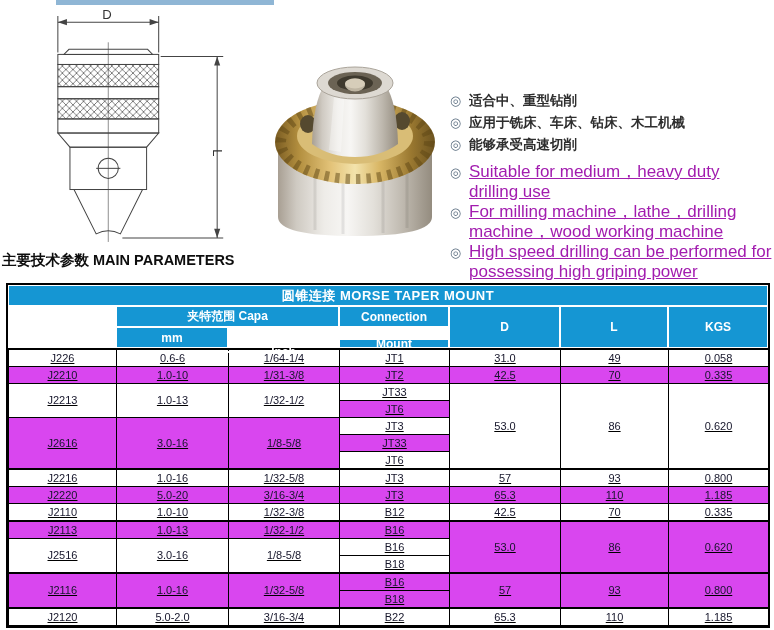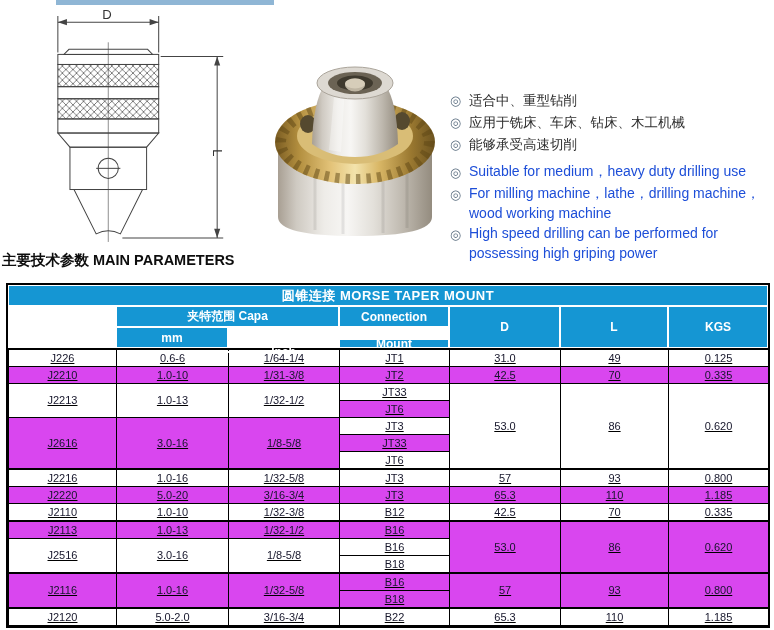--- a/index.html
+++ b/index.html
@@ -6,23 +6,23 @@
   .page{position:relative;width:774px;height:630px;background:#fff;overflow:hidden;
         font-family:"Liberation Sans",sans-serif;}
   .topbar{position:absolute;left:56px;top:0;width:218px;height:5px;background:#8fb6d5;}
 
   .diagram{position:absolute;left:36px;top:6px;}
   .photo{position:absolute;left:254px;top:24px;}
 
   .features{position:absolute;left:450px;top:90px;width:322px;}
   .feature{display:flex;align-items:flex-start;margin-bottom:1px;}
   .feature .bullet{flex:0 0 19px;color:#5e7183;font-size:13px;line-height:21px;}
-  .zh-item .txt{font-weight:normal;font-size:13.5px;color:#2e2e2e;line-height:21px;}
+  .zh-item .txt{font-weight:bold;font-size:13.5px;color:#2e2e2e;line-height:21px;}
   .en-group{margin-top:7px;}
-  .en-item .txt{font-size:14px;color:#1d4ed8;line-height:19.5px;}
+  .en-item .txt{font-size:17px;color:#a21caf;line-height:19.5px;text-decoration:underline;}
 
   .section-title{position:absolute;left:2px;top:251px;margin:0;
                  font-size:14.5px;font-weight:bold;color:#0d0d0d;}
 
   .tablewrap{position:absolute;left:6px;top:283px;width:760px;border:2px solid #000;background:#fff;}
   .thead{display:grid;grid-template-columns:108px 112px 111px 110px 111px 108px 100px;
          grid-template-rows:21px 21px 21px;border-bottom:1px solid #000;background:#fff;}
   .hd{background:#1596d3;color:#fff;font-weight:bold;font-size:12px;
       display:flex;align-items:center;justify-content:center;border:1px solid #fff;}
   .hd.t{grid-area:1/1/2/8;font-size:13px;letter-spacing:0.5px;}
@@ -177,21 +177,21 @@
           <col style="width:100px">
       </colgroup>
       <tbody>
           <tr>
         <td>J226</td>
         <td>0.6-6</td>
         <td>1/64-1/4</td>
         <td>JT1</td>
         <td>31.0</td>
         <td>49</td>
-        <td>0.125</td>
+        <td>0.058</td>
       </tr>
       <tr>
         <td class="c">J2210</td>
         <td class="c">1.0-10</td>
         <td class="c">1/31-3/8</td>
         <td class="c">JT2</td>
         <td class="c">42.5</td>
         <td class="c">70</td>
         <td class="c">0.335</td>
       </tr>

